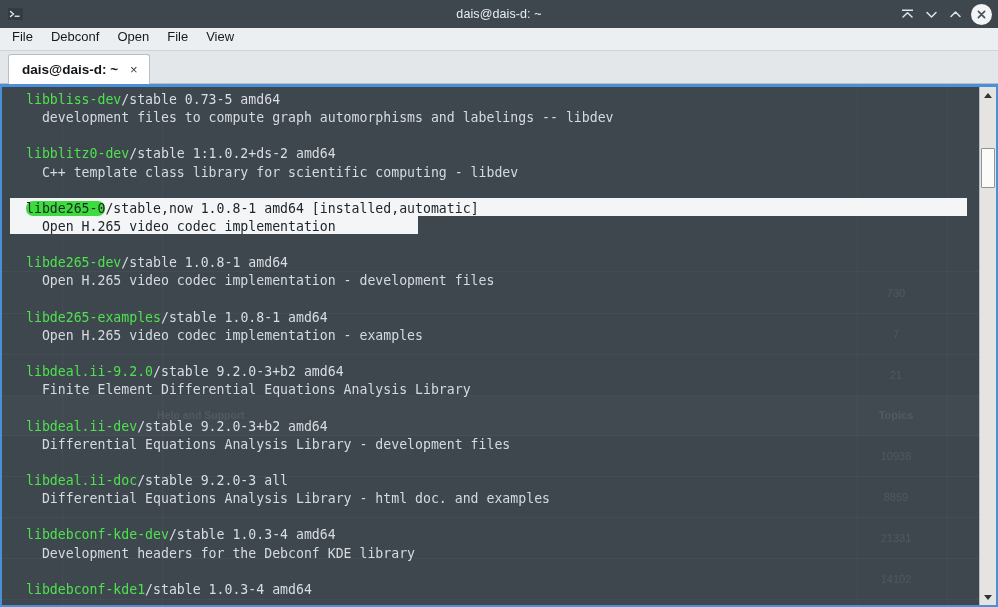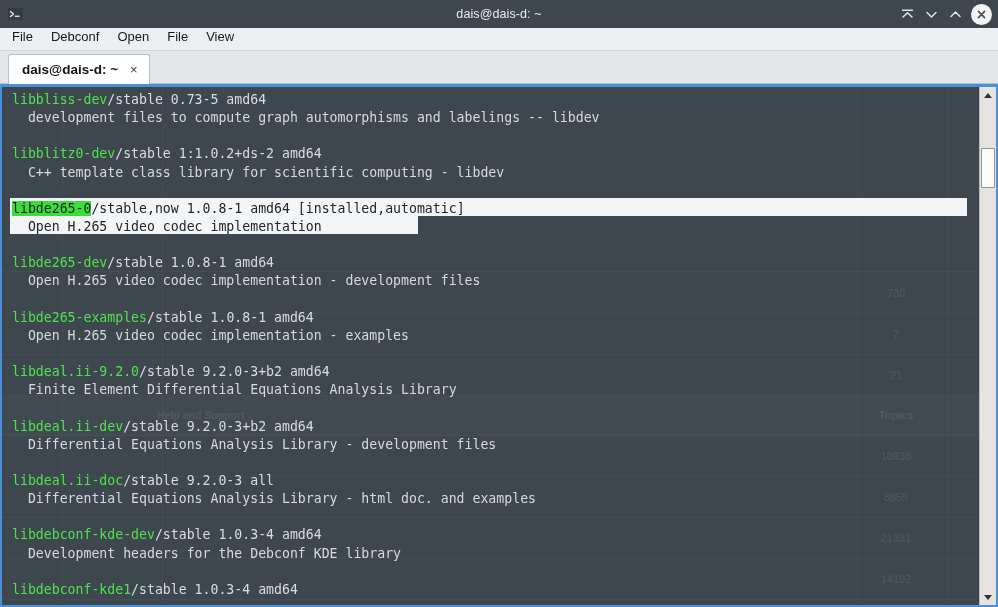--- a/index.html
+++ b/index.html
@@ -197,39 +197,40 @@
     bottom: 0;
     width: 1px;
     background: rgba(255,255,255,0.028);
   }
 
   
   .term-text {
     position: absolute;
     left: 0; top: 0;
     z-index: 3;
-    padding: 4px 0 0 10px;
+    padding: 4px 0 0 24px;
     box-sizing: border-box;
     width: 100%;
     font-family: "DejaVu Sans Mono", "Liberation Mono", monospace;
     font-size: 13.2px;
     line-height: 18.15px;
     color: #d5dade;
     white-space: pre;
     letter-spacing: 0px;
   }
   .tline { height: 18.15px; white-space: pre; }
   .pkg { color: #4ee24e; }
   .rest { color: #d8dde1; }
   .blank { height: 18.15px; }
 
   
   .sel-name {
     background: #3ddc3d;
     color: #1d2226;
+    border-radius: 7px;
   }
   .sel-row-bg {
     position: absolute;
     background: #f3f5f6;
     z-index: 2;
   }
 
   
   .scrollbar {
     position: absolute;

